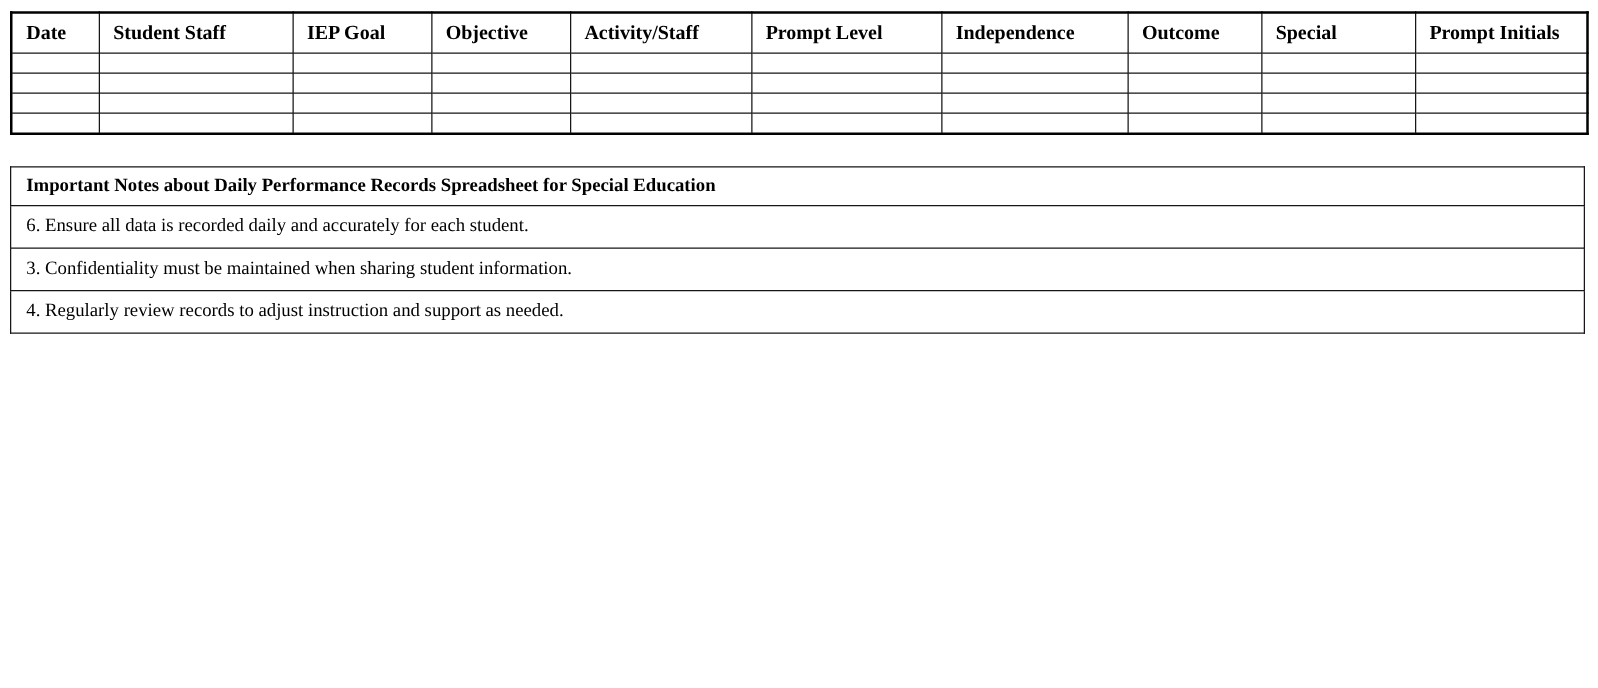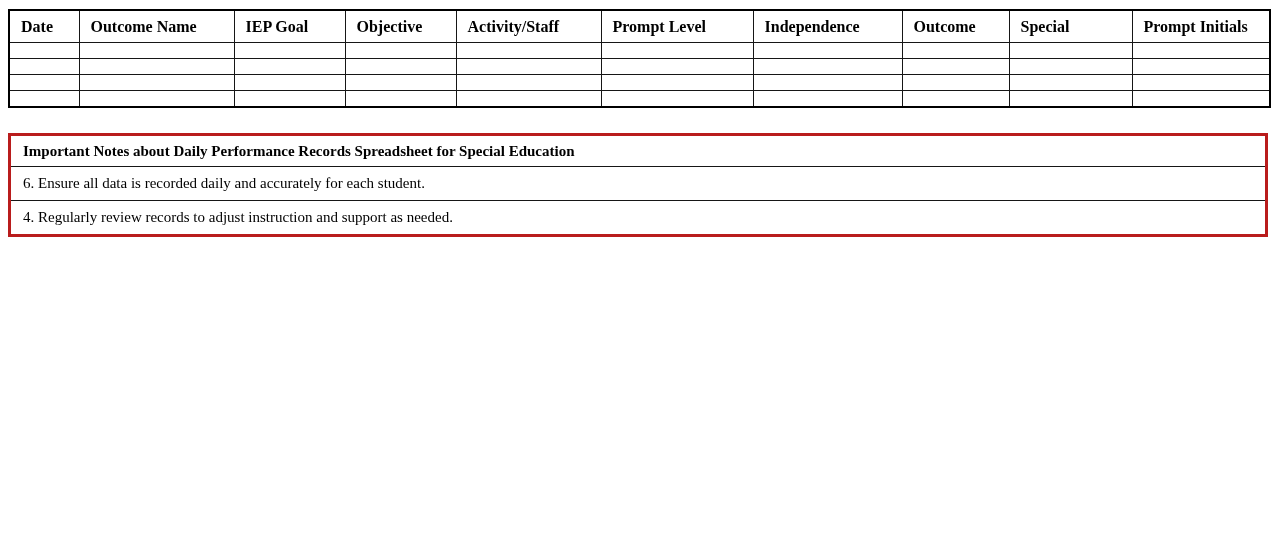--- a/index.html
+++ b/index.html
@@ -49,21 +49,21 @@
   }
 
   
   table.notes-table {
     position: absolute;
     left: 8px;
     top: 133px;
     width: 1260px;
     border-collapse: collapse;
     table-layout: fixed;
-    border: 3px solid #b91c1c;
+    border: 1px solid #b91c1c;
   }
   table.notes-table td {
     border: 1px solid #161616;
     padding: 0 6px 0 12px;
     vertical-align: middle;
     font-size: 15px;
     white-space: nowrap;
     overflow: hidden;
   }
   td.notes-title {
@@ -89,21 +89,21 @@
       <col style="width:145px">
       <col style="width:152px">
       <col style="width:149px">
       <col style="width:107px">
       <col style="width:123px">
       <col style="width:138px">
     </colgroup>
     <thead>
       <tr>
         <th>Date</th>
-        <th>Outcome Name</th>
+        <th>Student Staff</th>
         <th>IEP Goal</th>
         <th>Objective</th>
         <th>Activity/Staff</th>
         <th>Prompt Level</th>
         <th>Independence</th>
         <th>Outcome</th>
         <th>Special</th>
         <th>Prompt Initials</th>
       </tr>
     </thead>
@@ -162,18 +162,21 @@
 
   <table class="notes-table">
     <tbody>
       <tr>
         <td class="notes-title">Important Notes about Daily Performance Records Spreadsheet for Special Education</td>
       </tr>
       <tr>
         <td class="note-row">6. Ensure all data is recorded daily and accurately for each student.</td>
       </tr>
       <tr>
+        <td class="note-row">3. Confidentiality must be maintained when sharing student information.</td>
+      </tr>
+      <tr>
         <td class="note-row">4. Regularly review records to adjust instruction and support as needed.</td>
       </tr>
     </tbody>
   </table>
 
 </div>
 
 </body></html>

